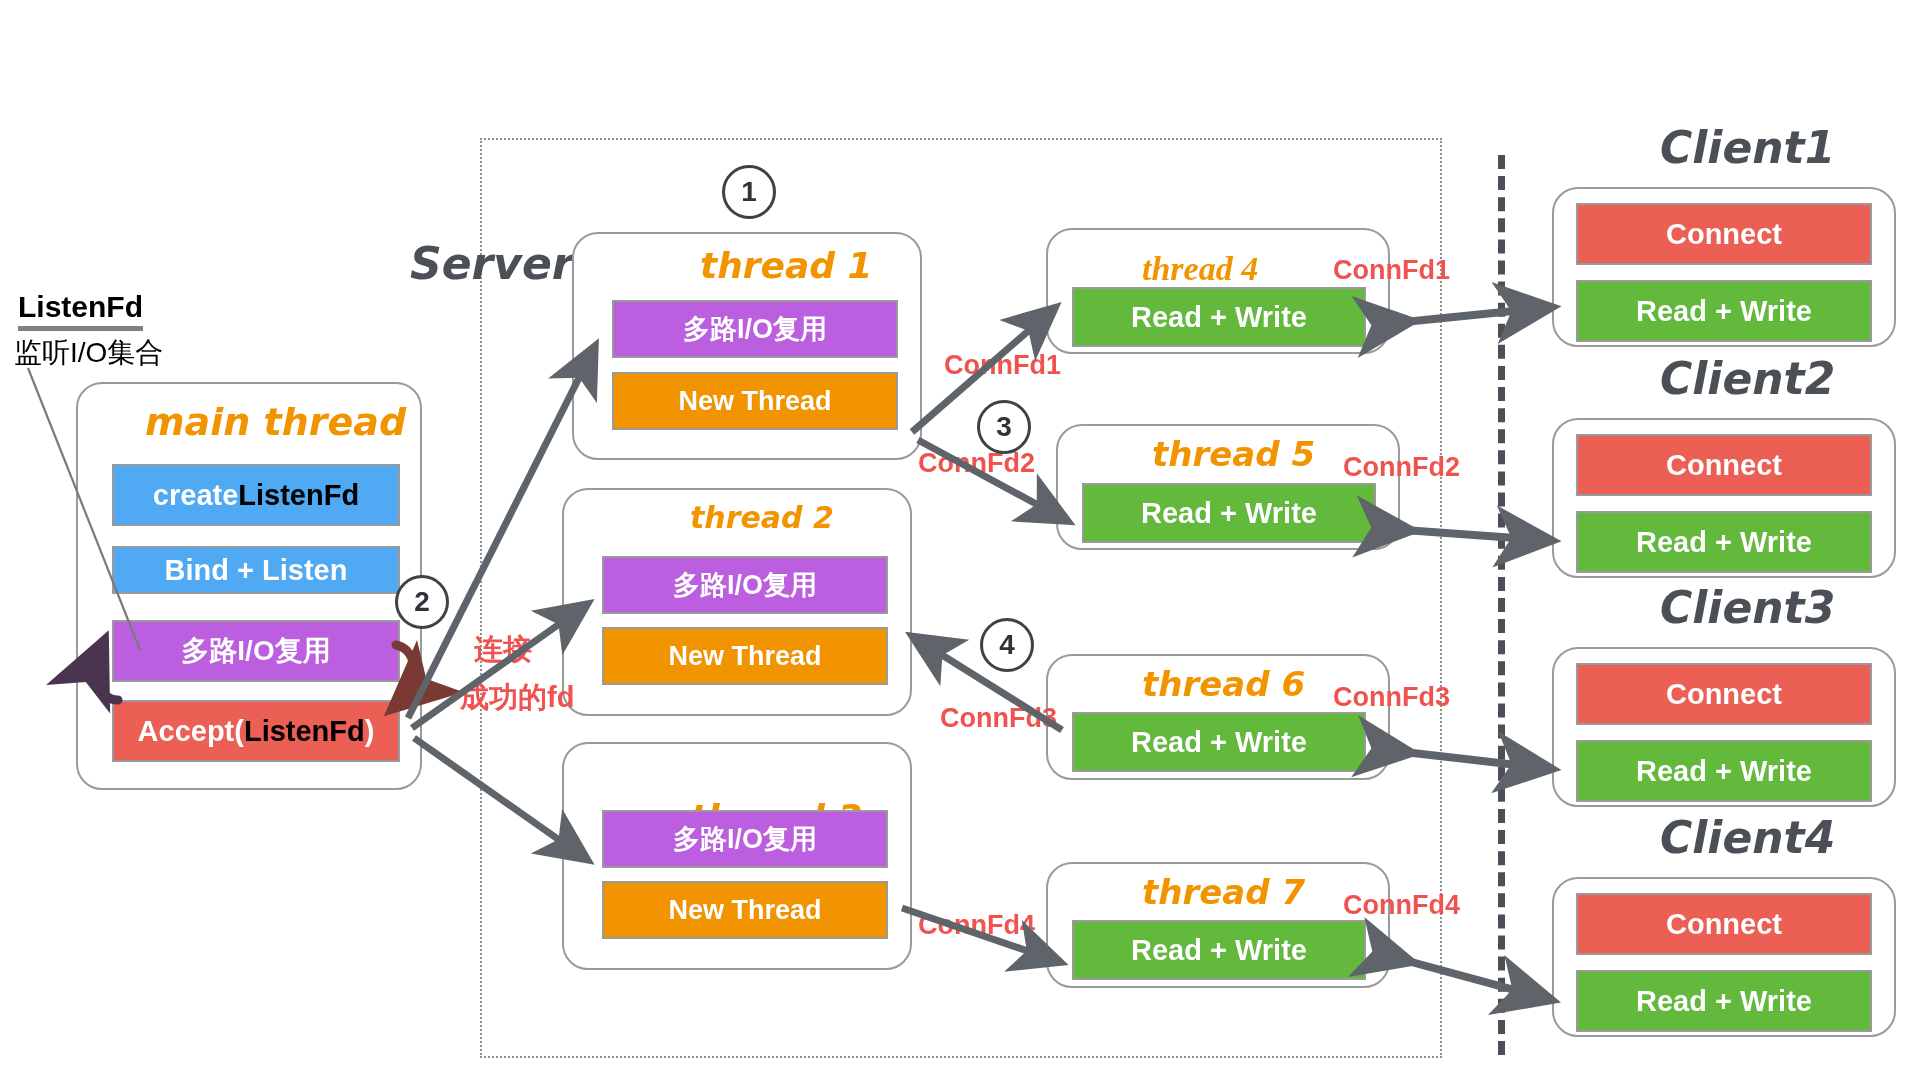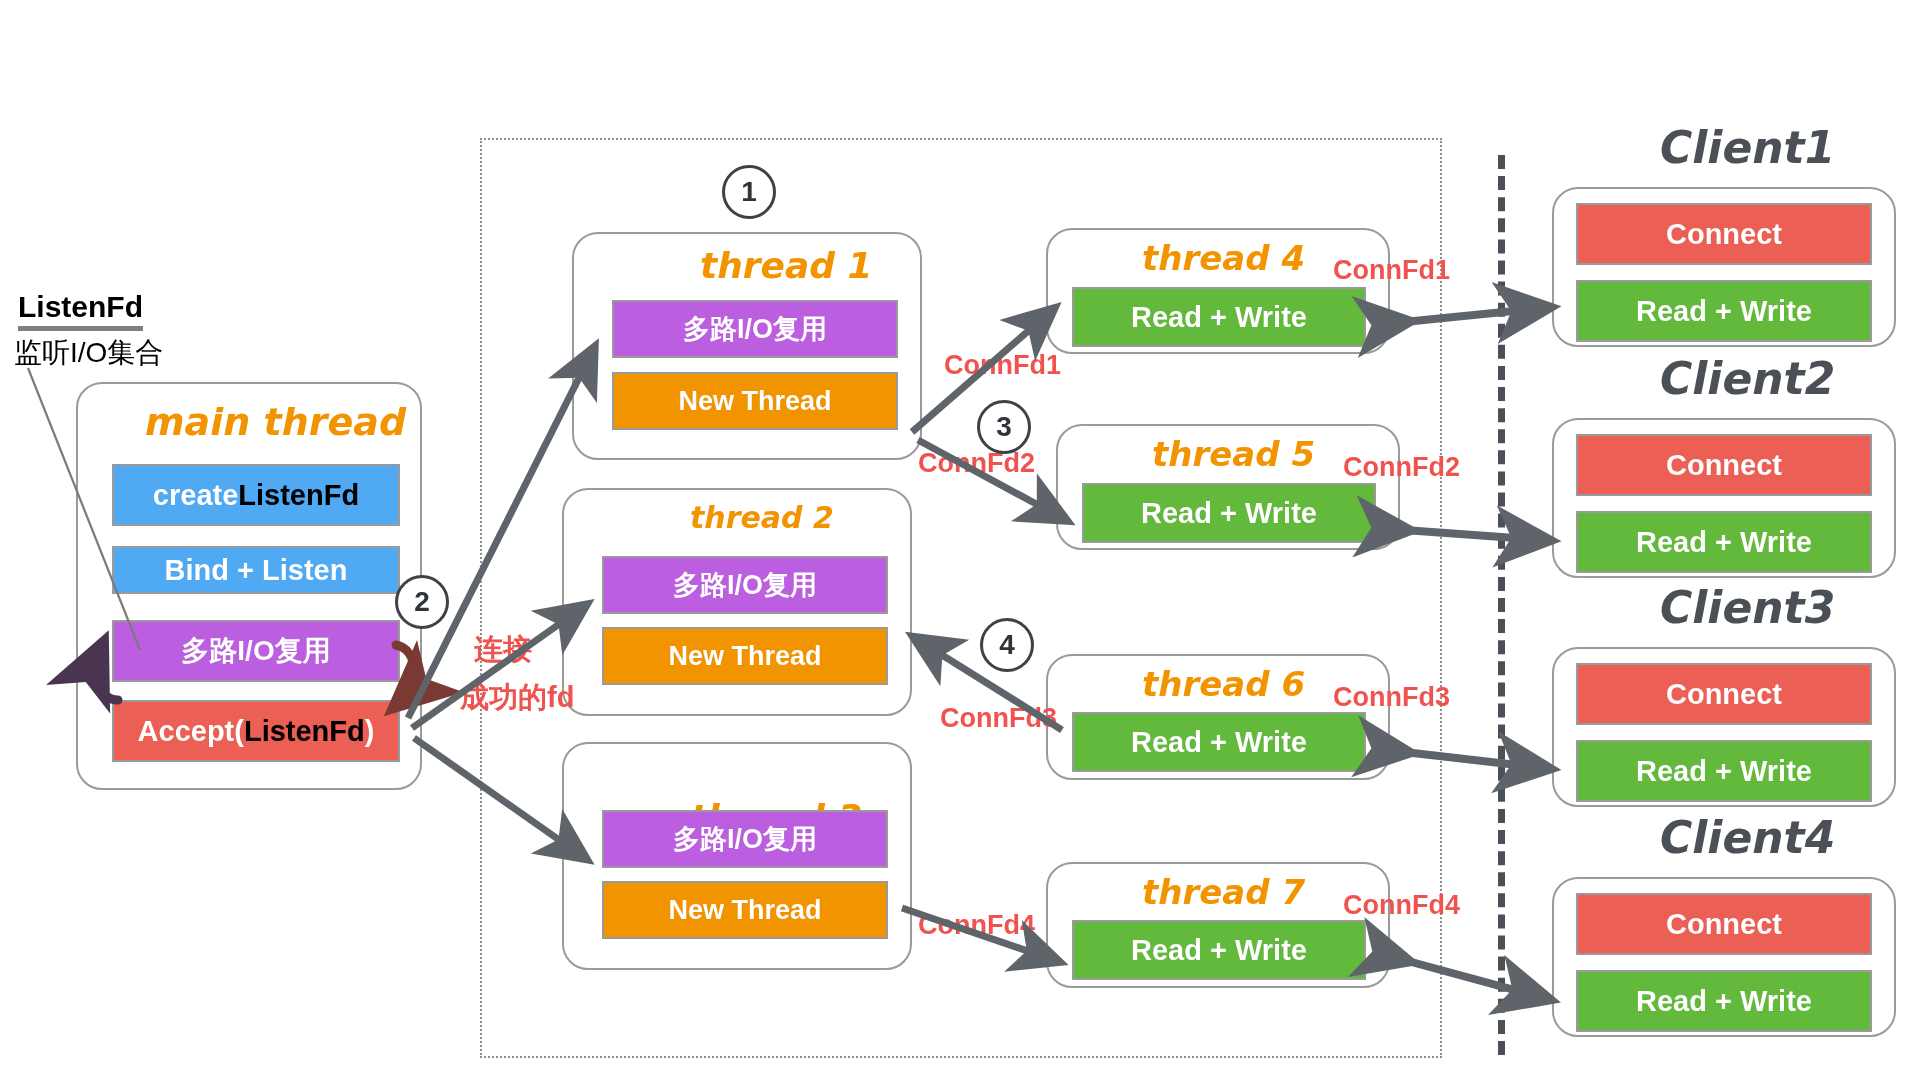--- a/index.html
+++ b/index.html
@@ -141,20 +141,21 @@
   <div class="bar purple" style="left:112px;top:620px;width:288px;height:62px;font-size:28px;">
     <span>多路I/O复用</span>
   </div>
 
   <div class="bar red" style="left:112px;top:700px;width:288px;height:62px;font-size:29px;">
     <span>Accept(</span>
       <span class="blk">ListenFd</span>
       <span>)</span>
   </div>
 
+  <div class="hand grey" style="left:410px;top:238px;font-size:44px;">Server</div>
 
   <div class="rbox" style="left:572px;top:232px;width:350px;height:228px;"></div>
   <div class="hand orange" style="left:700px;top:245px;font-size:36px;">thread 1</div>
   <div class="bar purple" style="left:612px;top:300px;width:286px;height:58px;font-size:27px;">
     <span>多路I/O复用</span>
   </div>
   <div class="bar orange" style="left:612px;top:372px;width:286px;height:58px;font-size:27px;">
     <span>New Thread</span>
   </div>
 
@@ -170,21 +171,21 @@
   <div class="rbox" style="left:562px;top:742px;width:350px;height:228px;"></div>
   <div class="hand orange" style="left:690px;top:754px;font-size:36px;margin-top:43px;">thread 3</div>
   <div class="bar purple" style="left:602px;top:810px;width:286px;height:58px;font-size:27px;">
     <span>多路I/O复用</span>
   </div>
   <div class="bar orange" style="left:602px;top:881px;width:286px;height:58px;font-size:27px;">
     <span>New Thread</span>
   </div>
 
   <div class="rbox" style="left:1046px;top:228px;width:344px;height:126px;"></div>
-  <div class="hand orange" style="left:1142px;top:238px;font-size:34px;">thread 4</div>
+  <div class="hand orange" style="left:1142px;top:250px;font-size:34px;font-family:Liberation Serif, serif;">thread 4</div>
   <div class="bar green" style="left:1072px;top:287px;width:294px;height:60px;font-size:29px;">
     <span>Read + Write</span>
   </div>
   <div class="lbl red" style="left:1333px;top:255px;font-size:27px;">ConnFd1</div>
 
   <div class="rbox" style="left:1056px;top:424px;width:344px;height:126px;"></div>
   <div class="hand orange" style="left:1152px;top:434px;font-size:34px;">thread 5</div>
   <div class="bar green" style="left:1082px;top:483px;width:294px;height:60px;font-size:29px;">
     <span>Read + Write</span>
   </div>

